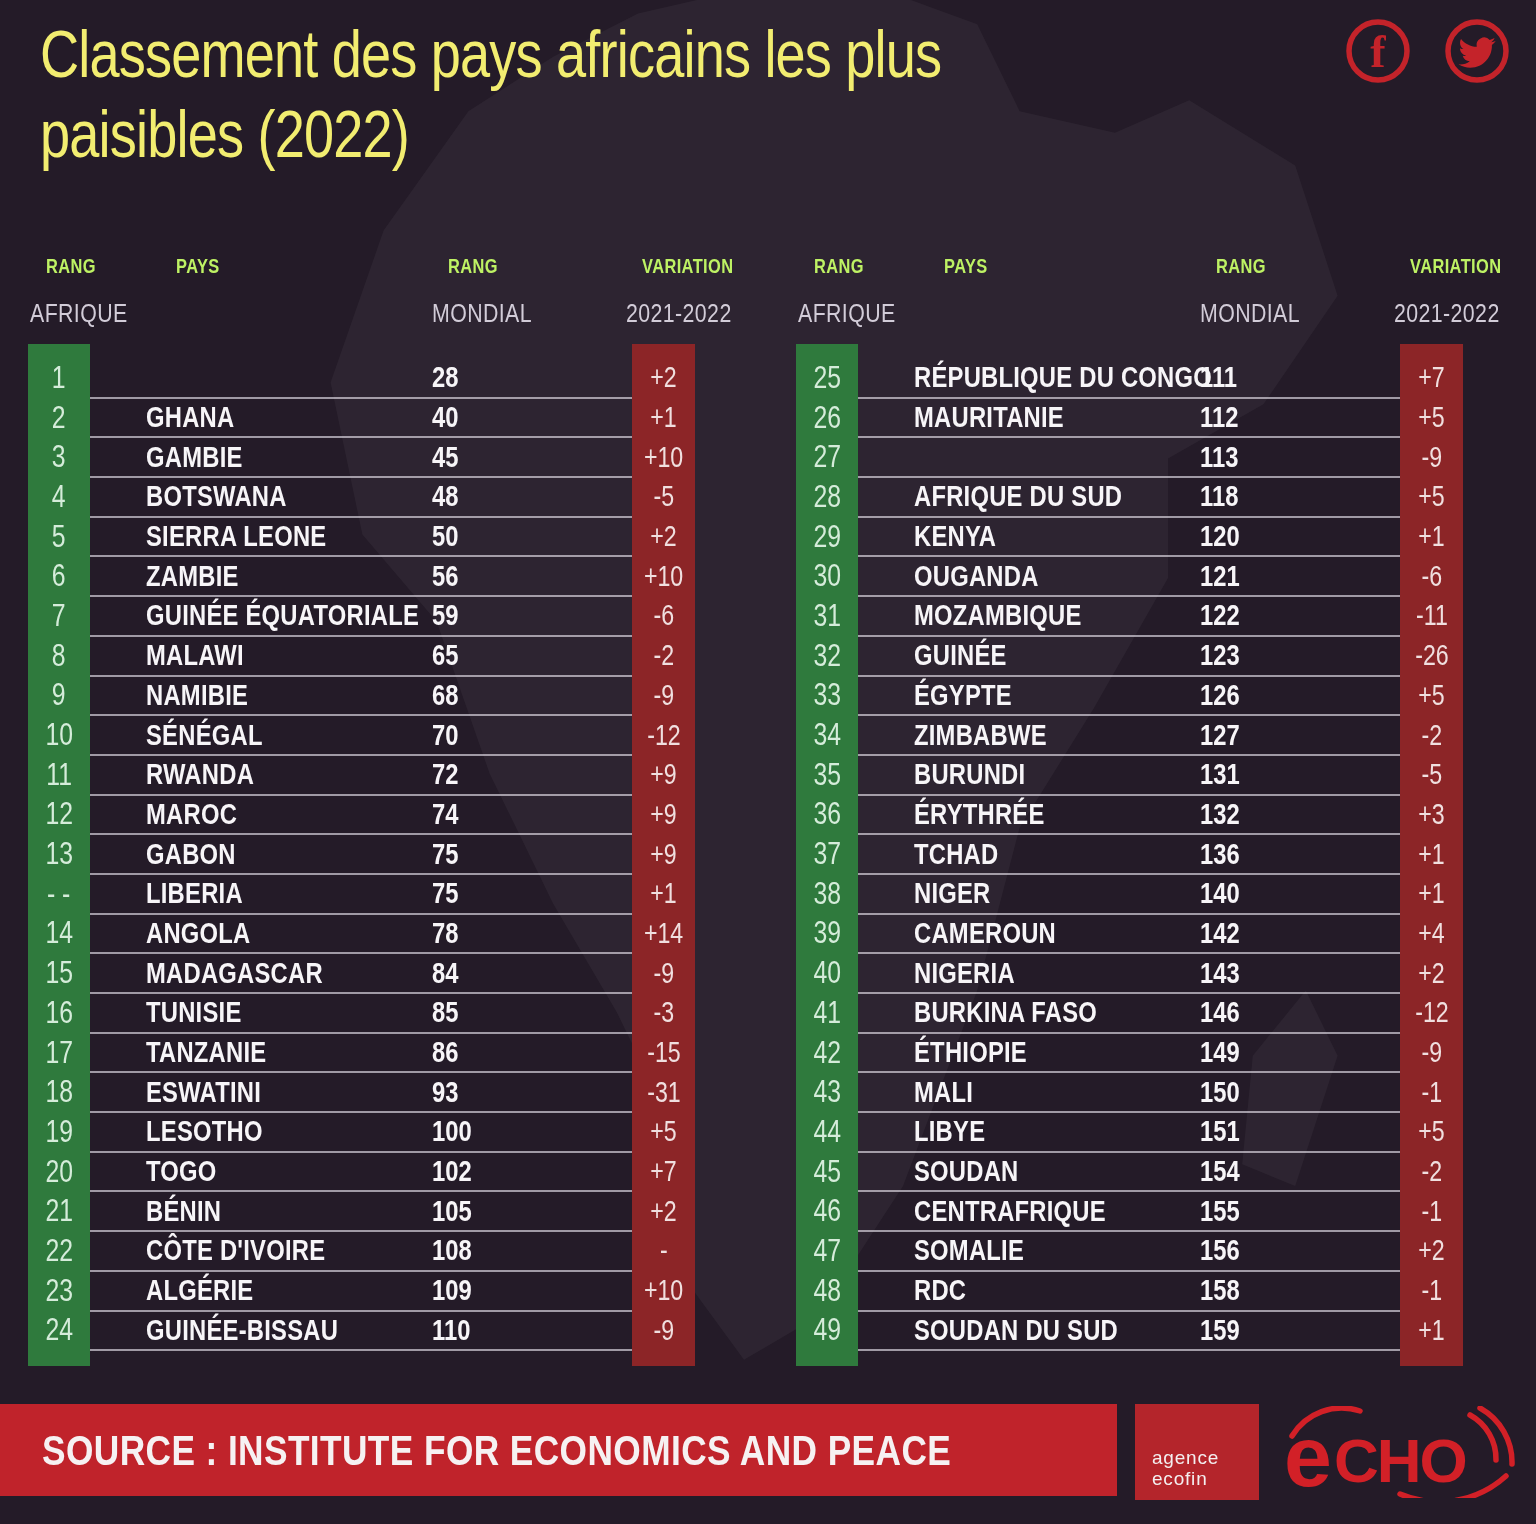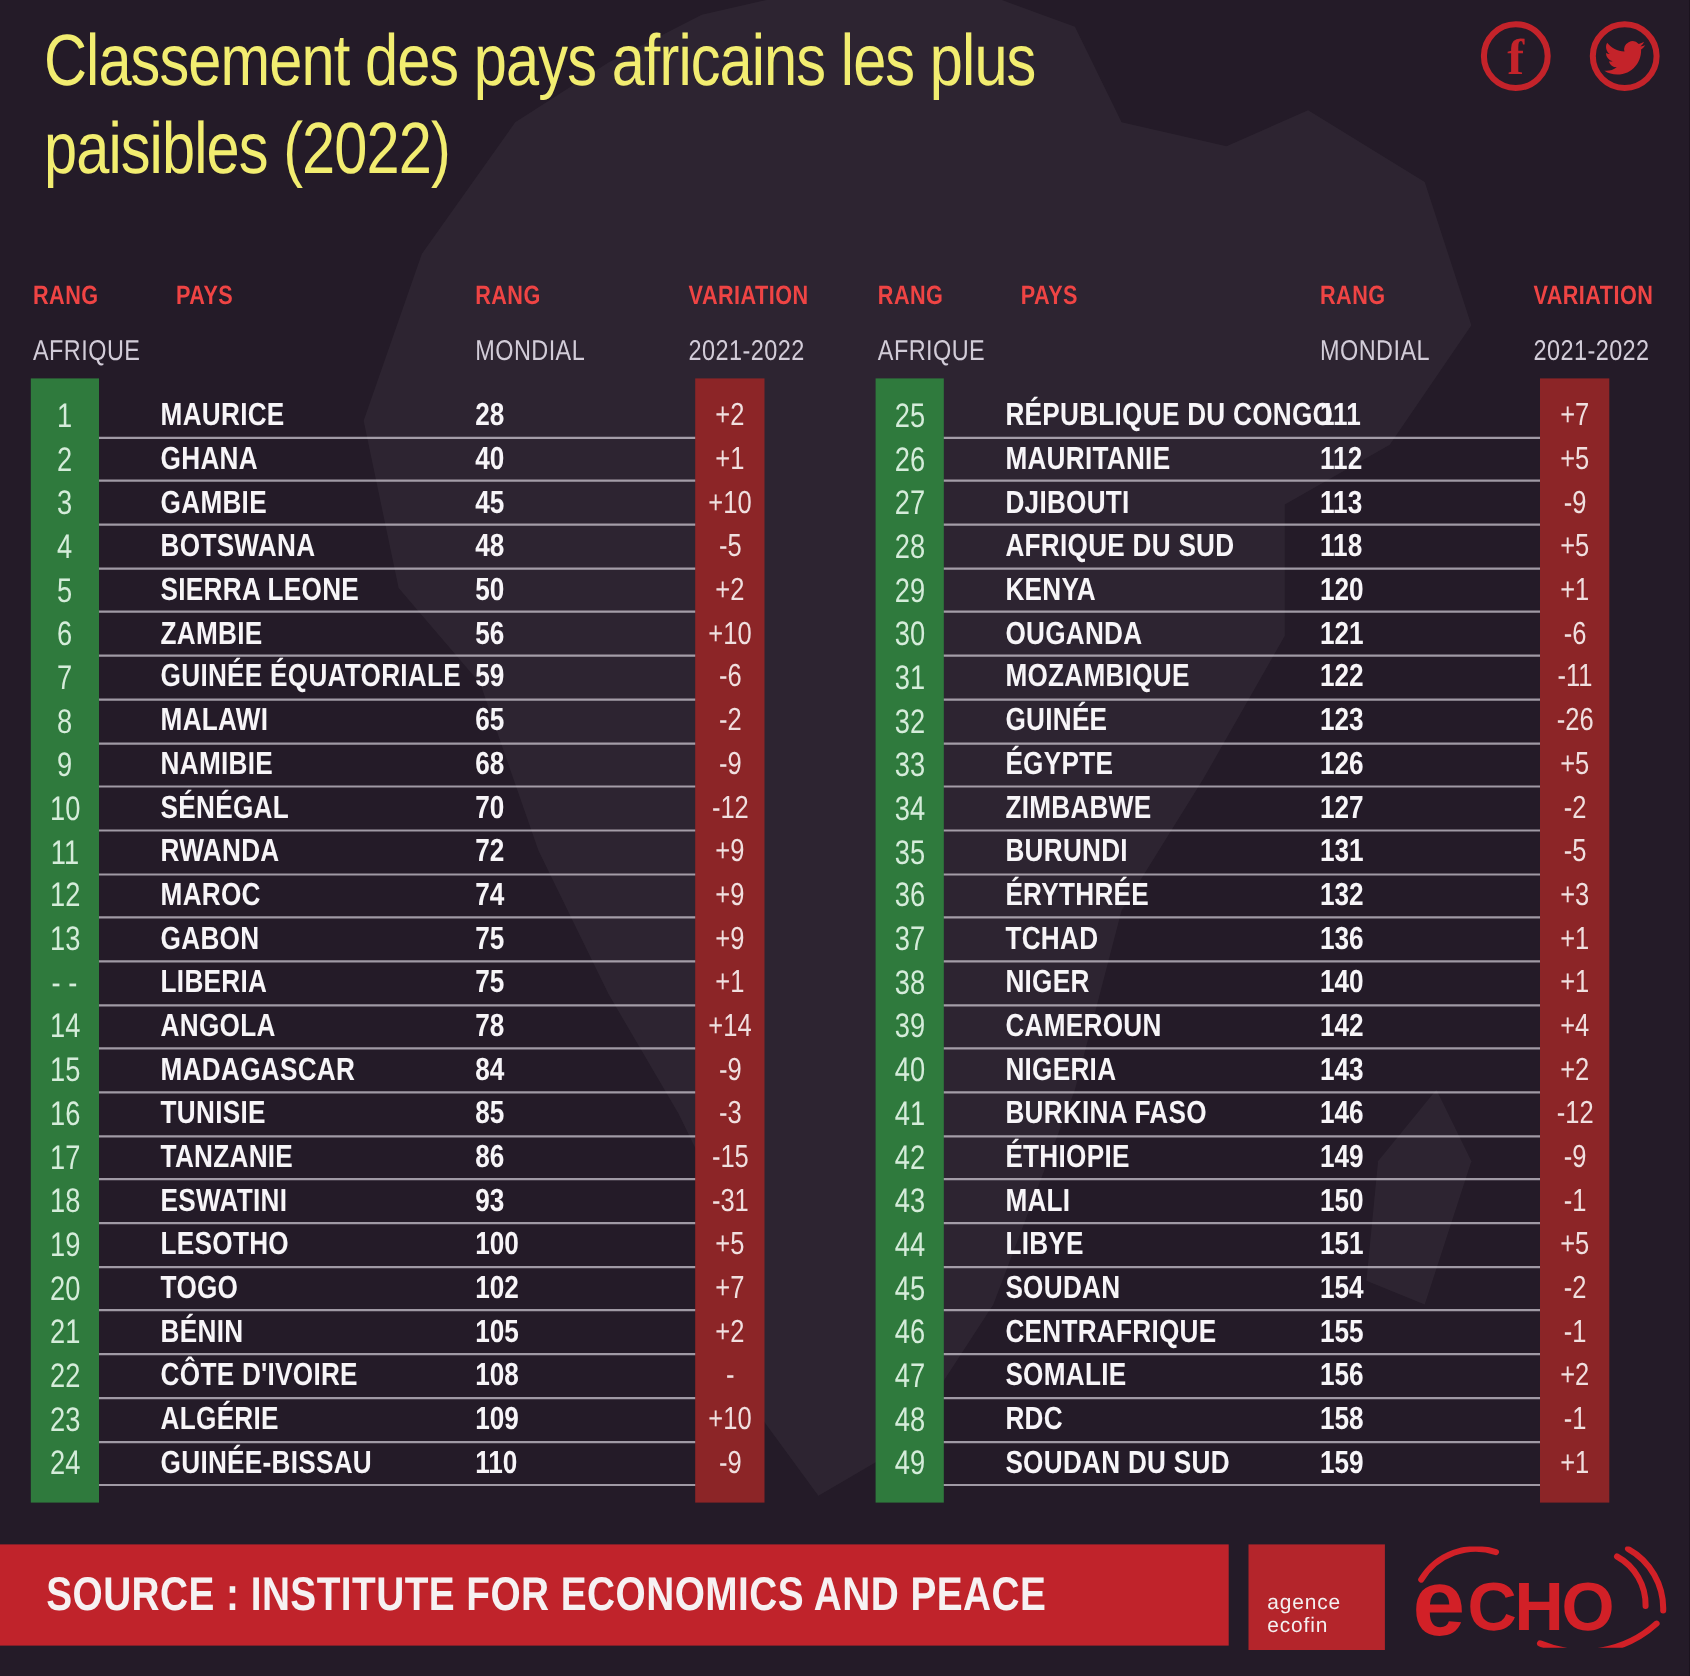--- a/index.html
+++ b/index.html
@@ -15,21 +15,21 @@
          color:#f2ed70;letter-spacing:-1px;}
 
   .social{position:absolute;top:18px;width:66px;height:66px;}
   #fb-icon{left:1345px;} #tw-icon{left:1444px;}
 
   
   .rank-table{position:absolute;top:255px;width:667px;height:1120px;}
   #table-left{left:28px;} #table-right{left:796px;}
 
   .hcol{position:absolute;top:0;}
-  .h-top{font-weight:700;font-size:24px;color:#ef4444;letter-spacing:.5px;}
+  .h-top{font-weight:700;font-size:20px;color:#bef264;letter-spacing:.5px;margin-left:16px;}
   .h-sub{font-weight:400;font-size:26px;color:#d2ccd8;margin-top:20px;letter-spacing:.5px;}
 
   .strip{position:absolute;top:89px;height:1022px;}
   .strip-rank{left:0;width:62px;background:#2f7a3d;}
   .strip-var{left:604px;width:63px;background:#8c2527;}
 
   .rows{position:absolute;left:0;top:103px;width:667px;height:992px;display:flex;flex-direction:column;}
   .row{flex:1;position:relative;}
   .row-line{position:absolute;left:62px;right:63px;bottom:-1px;border-bottom:2px solid rgba(238,233,242,.62);}
   .cell{position:absolute;top:0;bottom:0;display:flex;align-items:center;}
@@ -90,23 +90,20 @@
       <div class="h-sub"><span class="cx">2021-2022</span></div>
     </div>
     <div class="strip strip-rank"></div>
     <div class="strip strip-var"></div>
     <div class="rows">
         <div class="row">
           <div class="row-line"></div>
           <div class="cell c-rank">
             <span class="cxc">1</span>
           </div>
-          <div class="cell c-pays">
-            <span class="cx">MAURICE</span>
-          </div>
           <div class="cell c-mondial">
             <span class="cx">28</span>
           </div>
           <div class="cell c-var">
             <span class="cxc">+2</span>
           </div>
         </div>
         <div class="row">
           <div class="row-line"></div>
           <div class="cell c-rank">
@@ -517,23 +514,20 @@
           </div>
           <div class="cell c-var">
             <span class="cxc">+5</span>
           </div>
         </div>
         <div class="row">
           <div class="row-line"></div>
           <div class="cell c-rank">
             <span class="cxc">27</span>
           </div>
-          <div class="cell c-pays">
-            <span class="cx">DJIBOUTI</span>
-          </div>
           <div class="cell c-mondial">
             <span class="cx">113</span>
           </div>
           <div class="cell c-var">
             <span class="cxc">-9</span>
           </div>
         </div>
         <div class="row">
           <div class="row-line"></div>
           <div class="cell c-rank">

